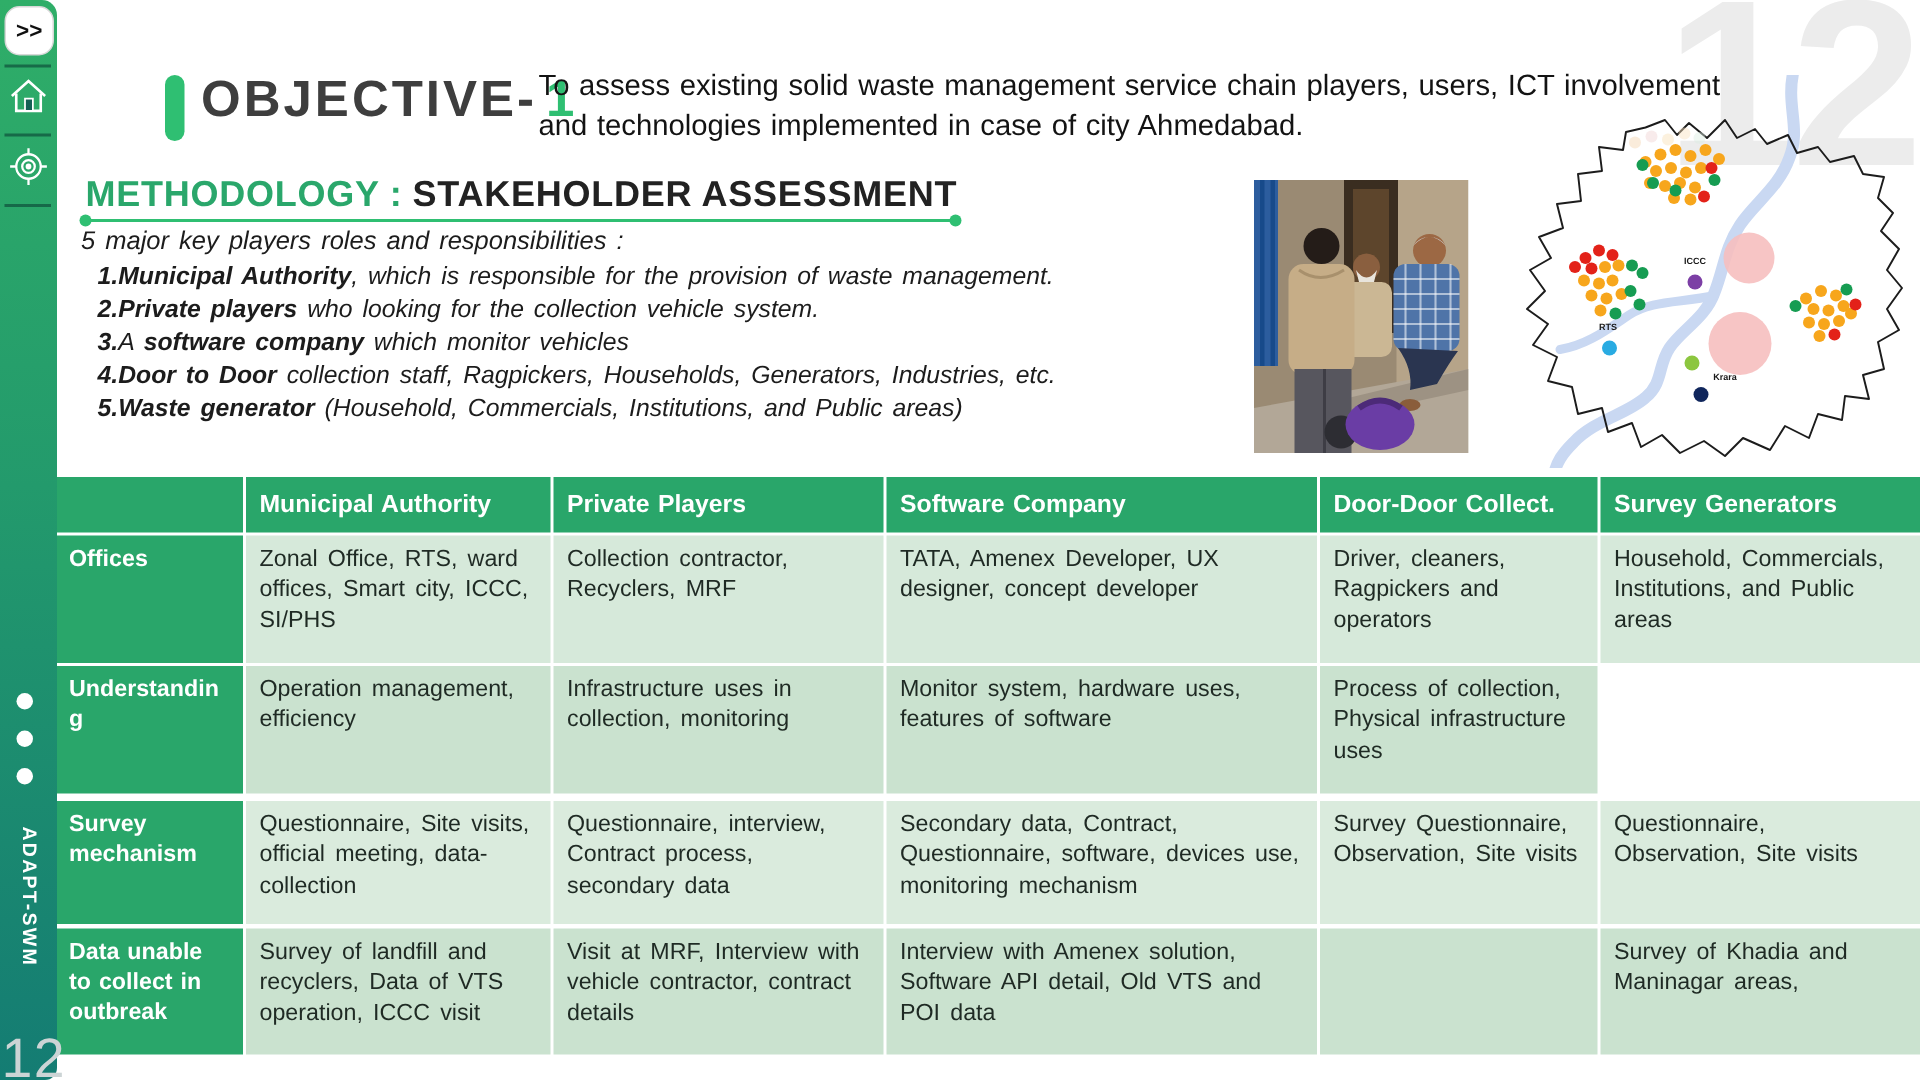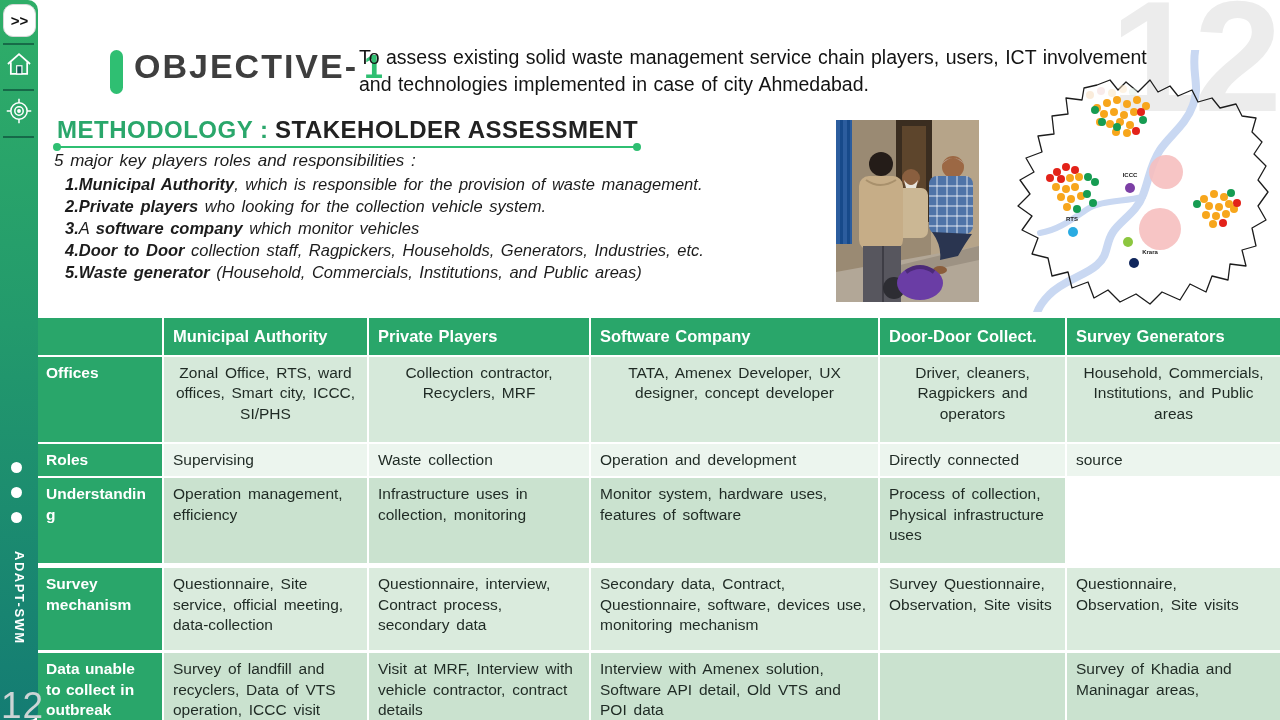--- a/index.html
+++ b/index.html
@@ -67,21 +67,21 @@
   .trow{display:grid;grid-template-columns:125px 203px 220px 287px 185px 1fr;column-gap:2px;
         background:#fff;margin-top:2px;}
   .trow.first{margin-top:0;}
   .trow.gap-lg{margin-top:5px;}
   .trow.gap-md{margin-top:3px;}
   .th{background:#29a66a;color:#fff;font-weight:700;font-size:16.5px;display:flex;align-items:center;
       padding:0 9px;height:37px;word-spacing:1px;}
   .tlabel{background:#29a66a;color:#fff;font-weight:700;font-size:15.5px;padding:6px 9px;
           line-height:1.3;word-break:break-word;word-spacing:1px;}
   .td{font-size:15.5px;color:#1f2a24;padding:6px 9px;line-height:1.32;word-spacing:2.5px;}
-  .r-offices .td{background:#d6e9da;min-height:73px;text-align:center;}
+  .r-offices .td{background:#d6e9da;min-height:73px;}
   .r-roles .td{background:#ecf5ee;}
   .r-underst .td{background:#cae2cf;min-height:73px;}
   .r-survey .td{background:#daebdd;min-height:70px;}
   .r-data .td{background:#cae2cf;min-height:72px;}
 </style>
 </head>
 <body>
 
 <div class="slide">
 
@@ -268,38 +268,30 @@
       <div class="th">Survey Generators</div>
     </div>
     <div class="trow r-offices">
       <div class="tlabel">Offices</div>
       <div class="td">Zonal Office, RTS, ward offices, Smart city, ICCC, SI/PHS</div>
       <div class="td">Collection contractor, Recyclers, MRF</div>
       <div class="td">TATA, Amenex Developer, UX designer, concept developer</div>
       <div class="td">Driver, cleaners, Ragpickers and operators</div>
       <div class="td">Household, Commercials, Institutions, and Public areas</div>
     </div>
-    <div class="trow r-roles">
-      <div class="tlabel">Roles</div>
-      <div class="td">Supervising</div>
-      <div class="td">Waste collection</div>
-      <div class="td">Operation and development</div>
-      <div class="td">Directly connected</div>
-      <div class="td">source</div>
-    </div>
     <div class="trow r-underst">
       <div class="tlabel">Understanding</div>
       <div class="td">Operation management, efficiency</div>
       <div class="td">Infrastructure uses in collection, monitoring</div>
       <div class="td">Monitor system, hardware uses, features of software</div>
       <div class="td">Process of collection, Physical infrastructure uses</div>
     </div>
     <div class="trow r-survey gap-lg">
       <div class="tlabel">Survey mechanism</div>
-      <div class="td">Questionnaire, Site service, official meeting, data-collection</div>
+      <div class="td">Questionnaire, Site visits, official meeting, data-collection</div>
       <div class="td">Questionnaire, interview, Contract process, secondary data</div>
       <div class="td">Secondary data, Contract, Questionnaire, software, devices use, monitoring mechanism</div>
       <div class="td">Survey Questionnaire, Observation, Site visits</div>
       <div class="td">Questionnaire, Observation, Site visits</div>
     </div>
     <div class="trow r-data gap-md">
       <div class="tlabel">Data unable to collect in outbreak</div>
       <div class="td">Survey of landfill and recyclers, Data of VTS operation, ICCC visit</div>
       <div class="td">Visit at MRF, Interview with vehicle contractor, contract details</div>
       <div class="td">Interview with Amenex solution, Software API detail, Old VTS and POI data</div>

